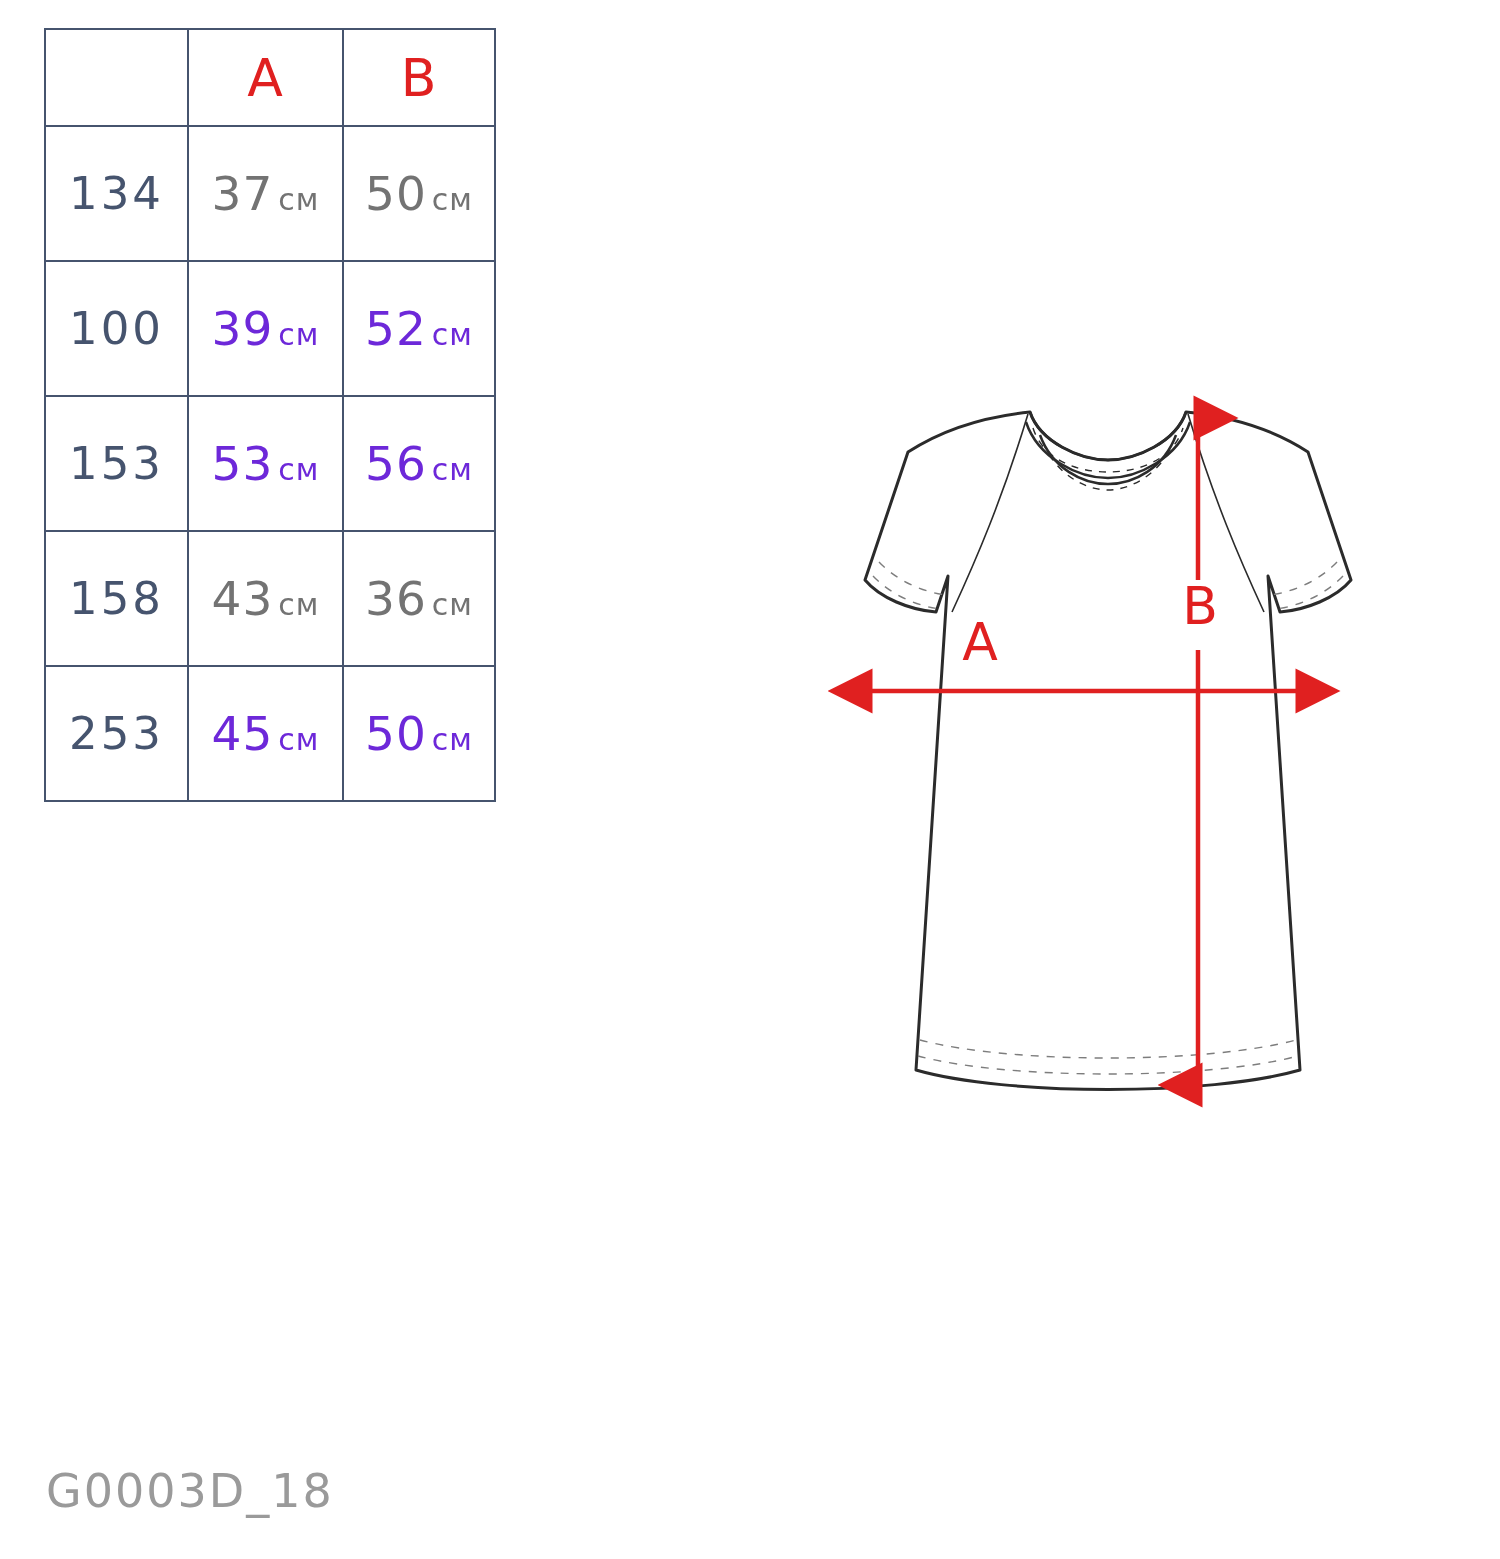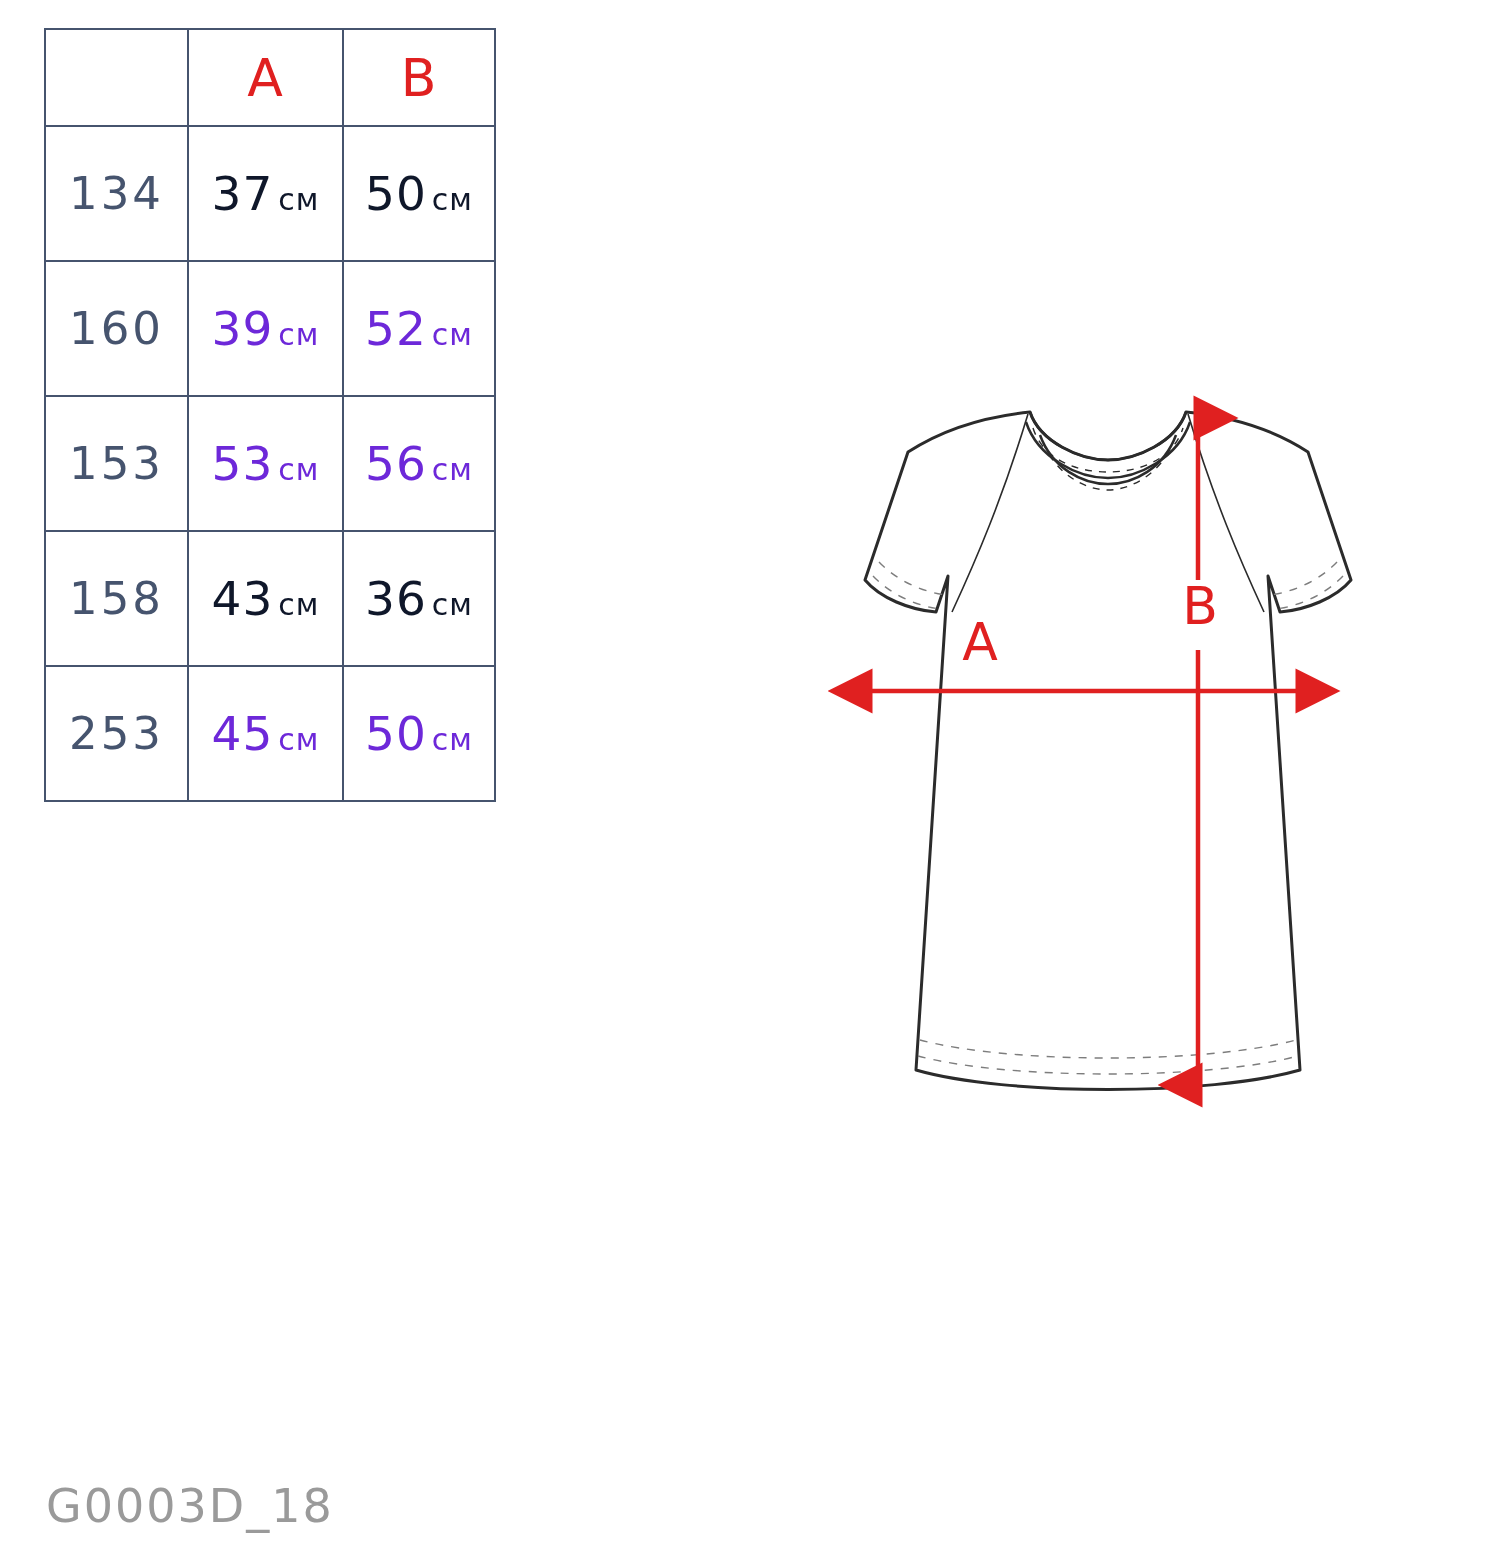--- a/index.html
+++ b/index.html
@@ -52,37 +52,37 @@
   .val {
     font-size: 47px;
     letter-spacing: 1px;
     white-space: nowrap;
   }
   .val .unit {
     font-size: 30px;
     letter-spacing: 1px;
     margin-left: 5px;
   }
-  .c-green { color: #0f172a; }
+  .c-green { color: #737373; }
   .c-blue  { color: #6d28d9; }
 
   
   #shirt-illustration {
     position: absolute;
     left: 740px;
     top: 380px;
     width: 640px;
     height: 790px;
   }
 
   
   #footer-code {
     position: absolute;
     left: 46px;
-    bottom: 26px;
+    bottom: 41px;
     font-size: 46px;
     color: #9a9a9a;
     letter-spacing: 2px;
     font-family: "DejaVu Sans", sans-serif;
   }
 </style>
 </head>
 <body>
 
 <table id="size-table">
@@ -98,21 +98,21 @@
       <td class="hdr-letter">B</td>
     </tr>
 
     <tr class="row-data">
       <td class="size-label">134</td>
       <td class="val c-green"><span>37</span><span class="unit">см</span></td>
       <td class="val c-green"><span>50</span><span class="unit">см</span></td>
     </tr>
 
     <tr class="row-data">
-      <td class="size-label">160</td>
+      <td class="size-label">100</td>
       <td class="val c-blue"><span>39</span><span class="unit">см</span></td>
       <td class="val c-blue"><span>52</span><span class="unit">см</span></td>
     </tr>
 
 
     <tr class="row-data">
       <td class="size-label">153</td>
       <td class="val c-blue"><span>53</span><span class="unit">см</span></td>
       <td class="val c-blue"><span>56</span><span class="unit">см</span></td>
     </tr>

